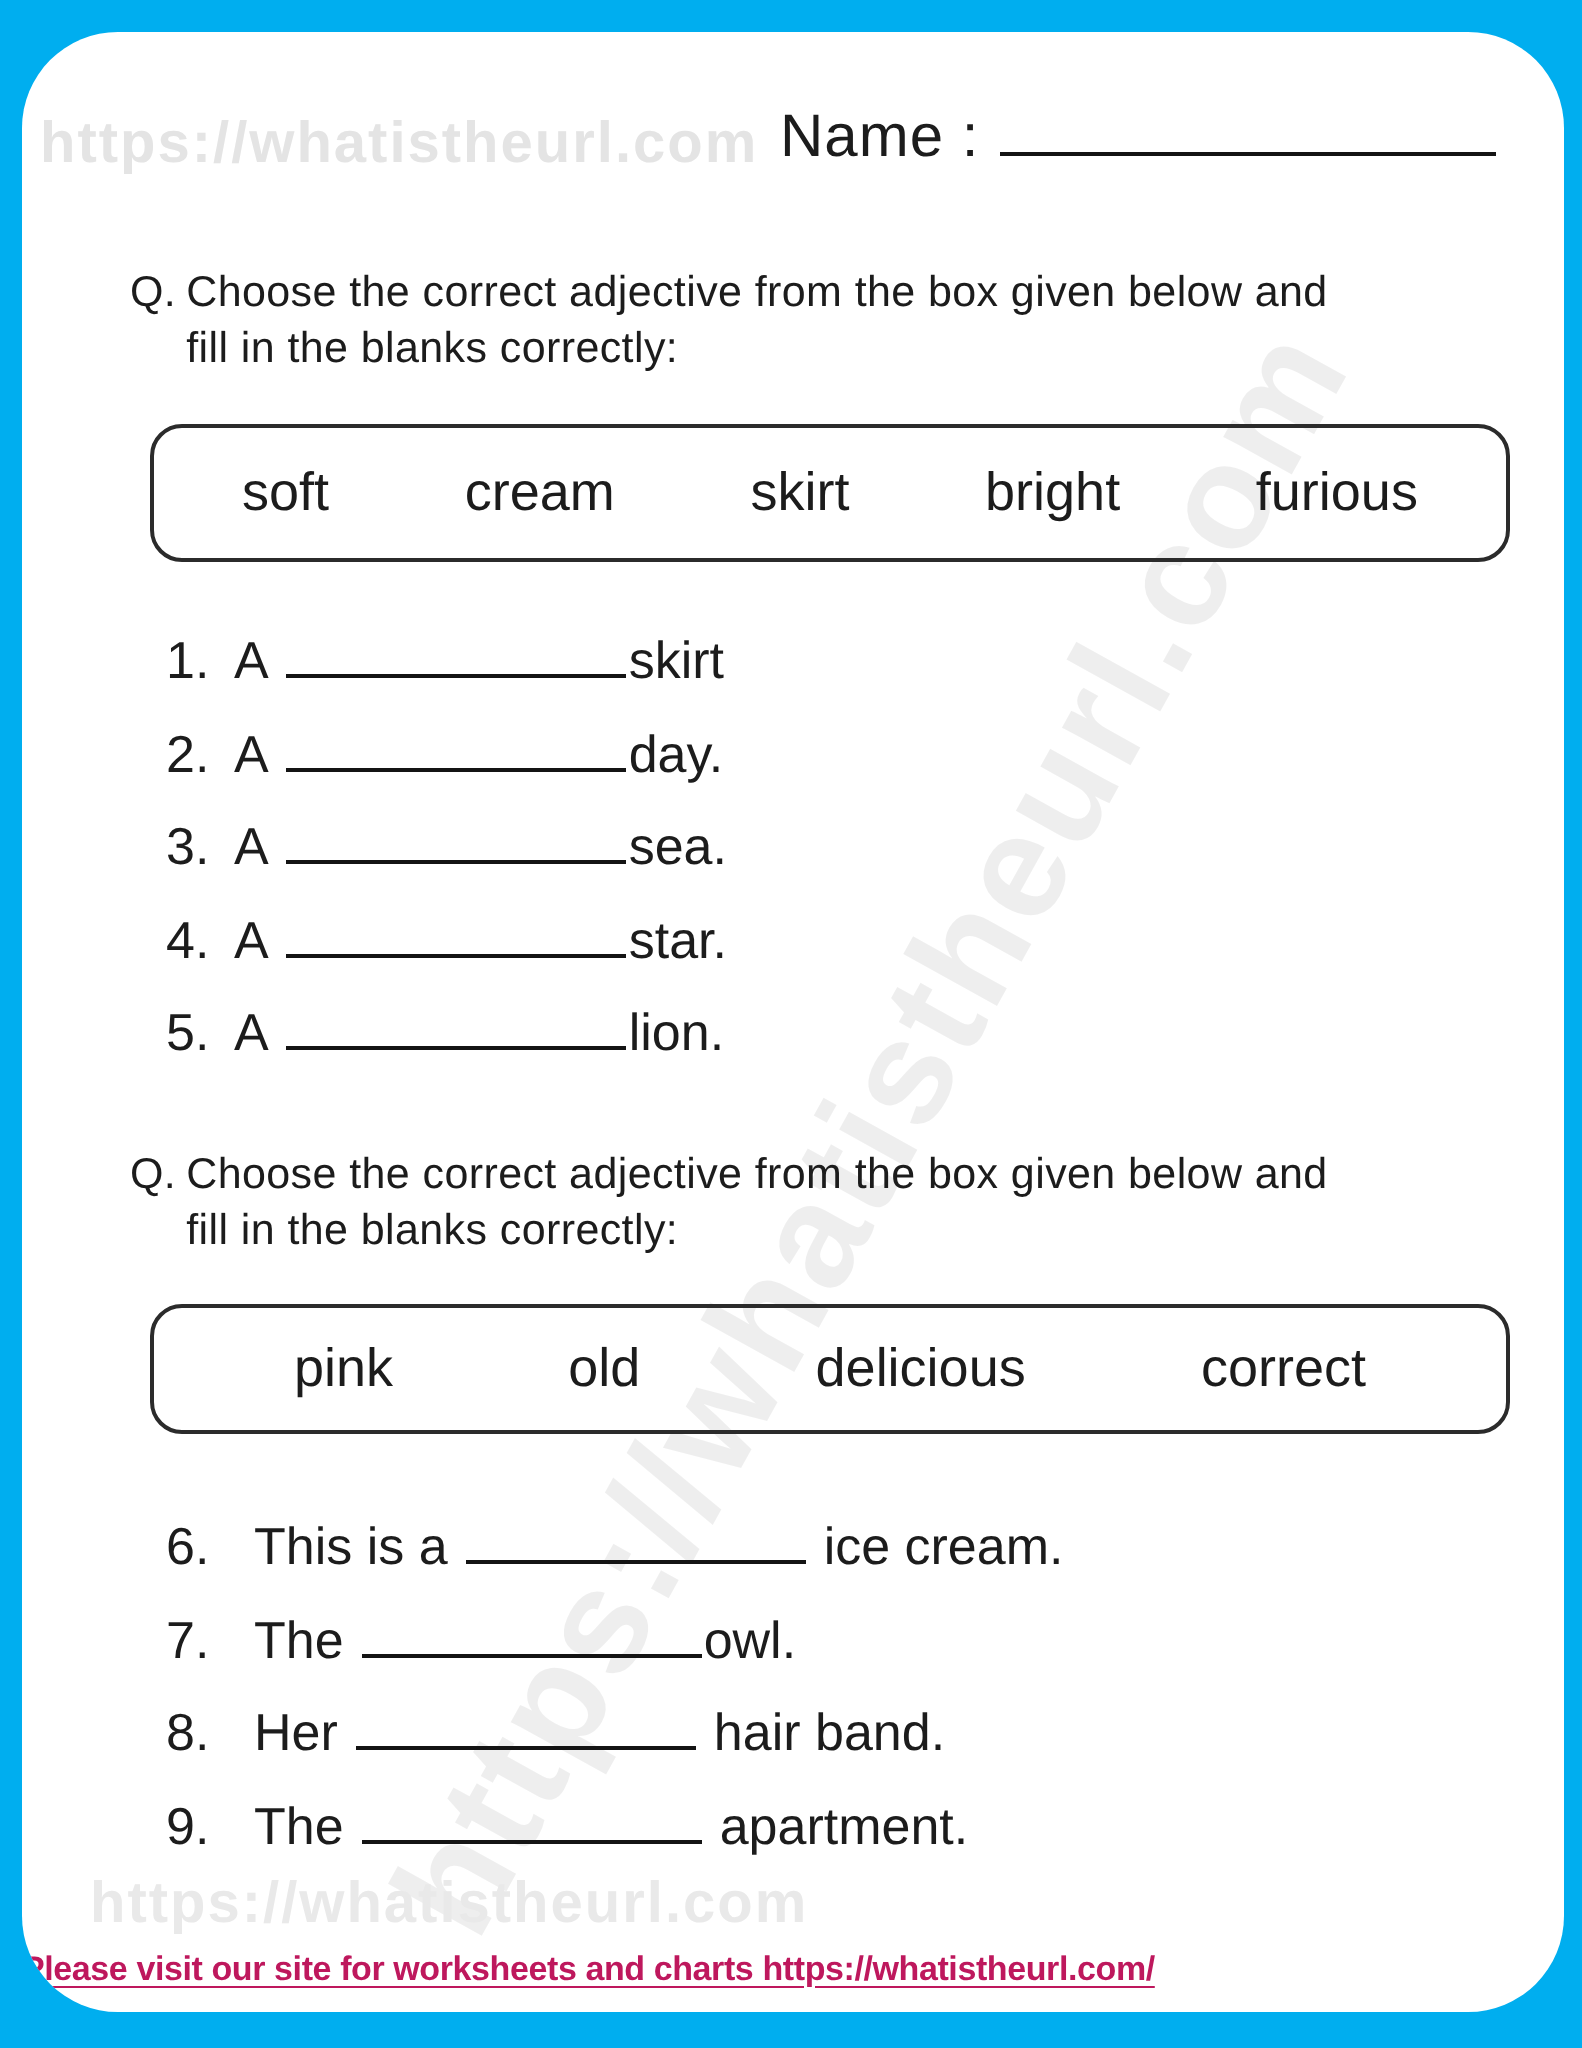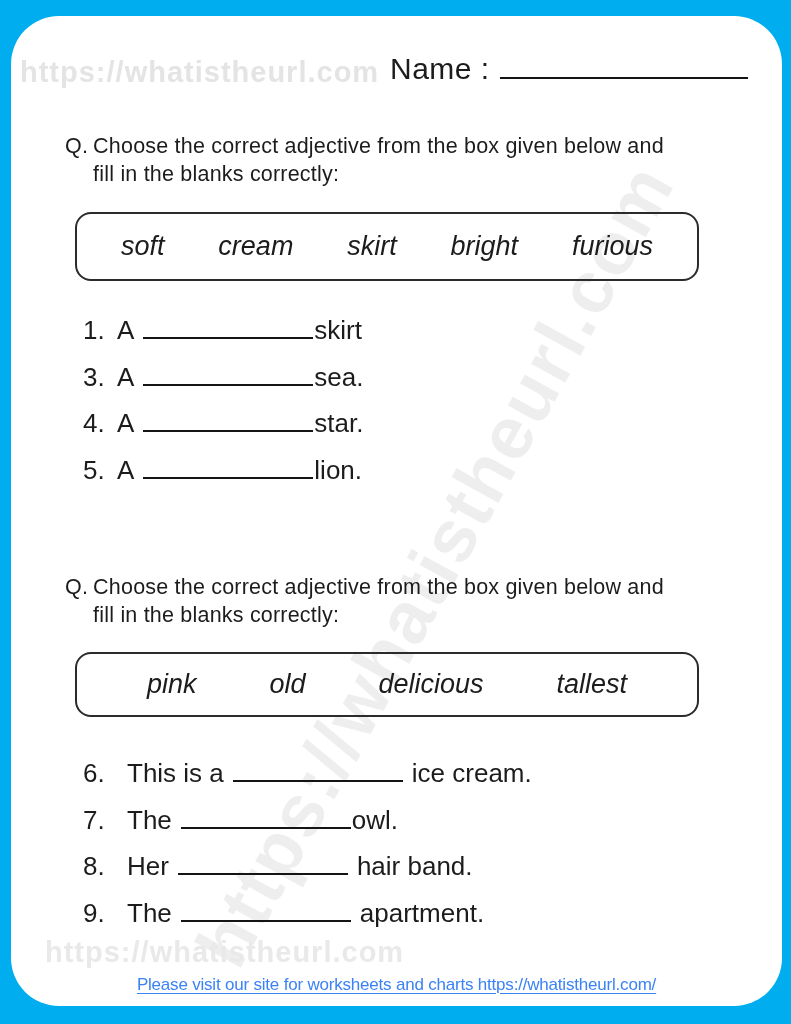--- a/index.html
+++ b/index.html
@@ -35,24 +35,24 @@
     display:inline-block; width:248px; height:6px;
     border-bottom:2.5px solid #141414; margin-left:10px;
   }
   
   .qblock { position:absolute; left:54px; width:650px; display:flex; font-size:21.5px; line-height:28px; letter-spacing:0.2px; }
   .qblock.q1 { top:116px; }
   .qblock.q2 { top:557px; }
   .qlabel { margin-right:5px; }
   
   .wordbox {
-    position:absolute; left:64px; width:624px;
+    position:absolute; left:64px; width:680px;
     border:2px solid #2b2b2b; border-radius:16px;
     display:flex; justify-content:space-between; align-items:center;
-    font-size:27px; background:transparent;font-style:italic;
+    font-size:27px; background:transparent;
   }
   .wordbox.b1 { top:196px; height:69px; padding:0 44px; }
   .wordbox.b2 { top:636px; height:65px; padding:4px 70px; }
   
   .list { position:absolute; left:72px; white-space:nowrap; }
   .list1 { top:291px; }
   .list2 { top:734px; }
   .row { height:46.5px; line-height:46.5px; font-size:26px; }
   .num { display:inline-block; }
   .list1 .num { width:34px; }
@@ -60,23 +60,23 @@
   .pre { margin-right:9px; }
   .blank {
     display:inline-block; width:170px; height:5px;
     border-bottom:2px solid #141414;
   }
   .post { margin-left:1px; }
   .post.g { margin-left:9px; }
   
   .footer {
     position:absolute; left:0; right:0; top:959px;
-    text-align:center; font-size:17px; font-weight:normal;
+    font-size:17px; font-weight:bold;
     letter-spacing:-0.2px; text-decoration:underline;
-    text-underline-offset:3px; color:#3b82f6;
+    text-underline-offset:3px; color:#be185d;
   }
 </style>
 </head>
 <body>
 
 <div class="card">
 
   <div class="wm wm-diag">https://whatistheurl.com</div>
   <div class="wm wm-top">https://whatistheurl.com</div>
   <div class="wm wm-bottom">https://whatistheurl.com</div>
@@ -99,20 +99,23 @@
     <span class="word">skirt</span>
     <span class="word">bright</span>
     <span class="word">furious</span>
   </div>
 
   <div class="list list1">
     <div class="row">
       <span class="num">1.</span><span class="pre">A</span><span class="blank"></span><span class="post">skirt</span>
     </div>
     <div class="row">
+      <span class="num">2.</span><span class="pre">A</span><span class="blank"></span><span class="post">day.</span>
+    </div>
+    <div class="row">
       <span class="num">3.</span><span class="pre">A</span><span class="blank"></span><span class="post">sea.</span>
     </div>
     <div class="row">
       <span class="num">4.</span><span class="pre">A</span><span class="blank"></span><span class="post">star.</span>
     </div>
     <div class="row">
       <span class="num">5.</span><span class="pre">A</span><span class="blank"></span><span class="post">lion.</span>
     </div>
   </div>
 
@@ -121,21 +124,21 @@
     <span class="qtext">
       <div>Choose the correct adjective from the box given below and</div>
       <div>fill in the blanks correctly:</div>
     </span>
   </div>
 
   <div class="wordbox b2">
     <span class="word">pink</span>
     <span class="word">old</span>
     <span class="word">delicious</span>
-    <span class="word">tallest</span>
+    <span class="word">correct</span>
   </div>
 
   <div class="list list2">
     <div class="row">
       <span class="num">6.</span><span class="pre">This is a</span><span class="blank"></span><span class="post g">ice cream.</span>
     </div>
     <div class="row">
       <span class="num">7.</span><span class="pre">The</span><span class="blank"></span><span class="post">owl.</span>
     </div>
     <div class="row">

